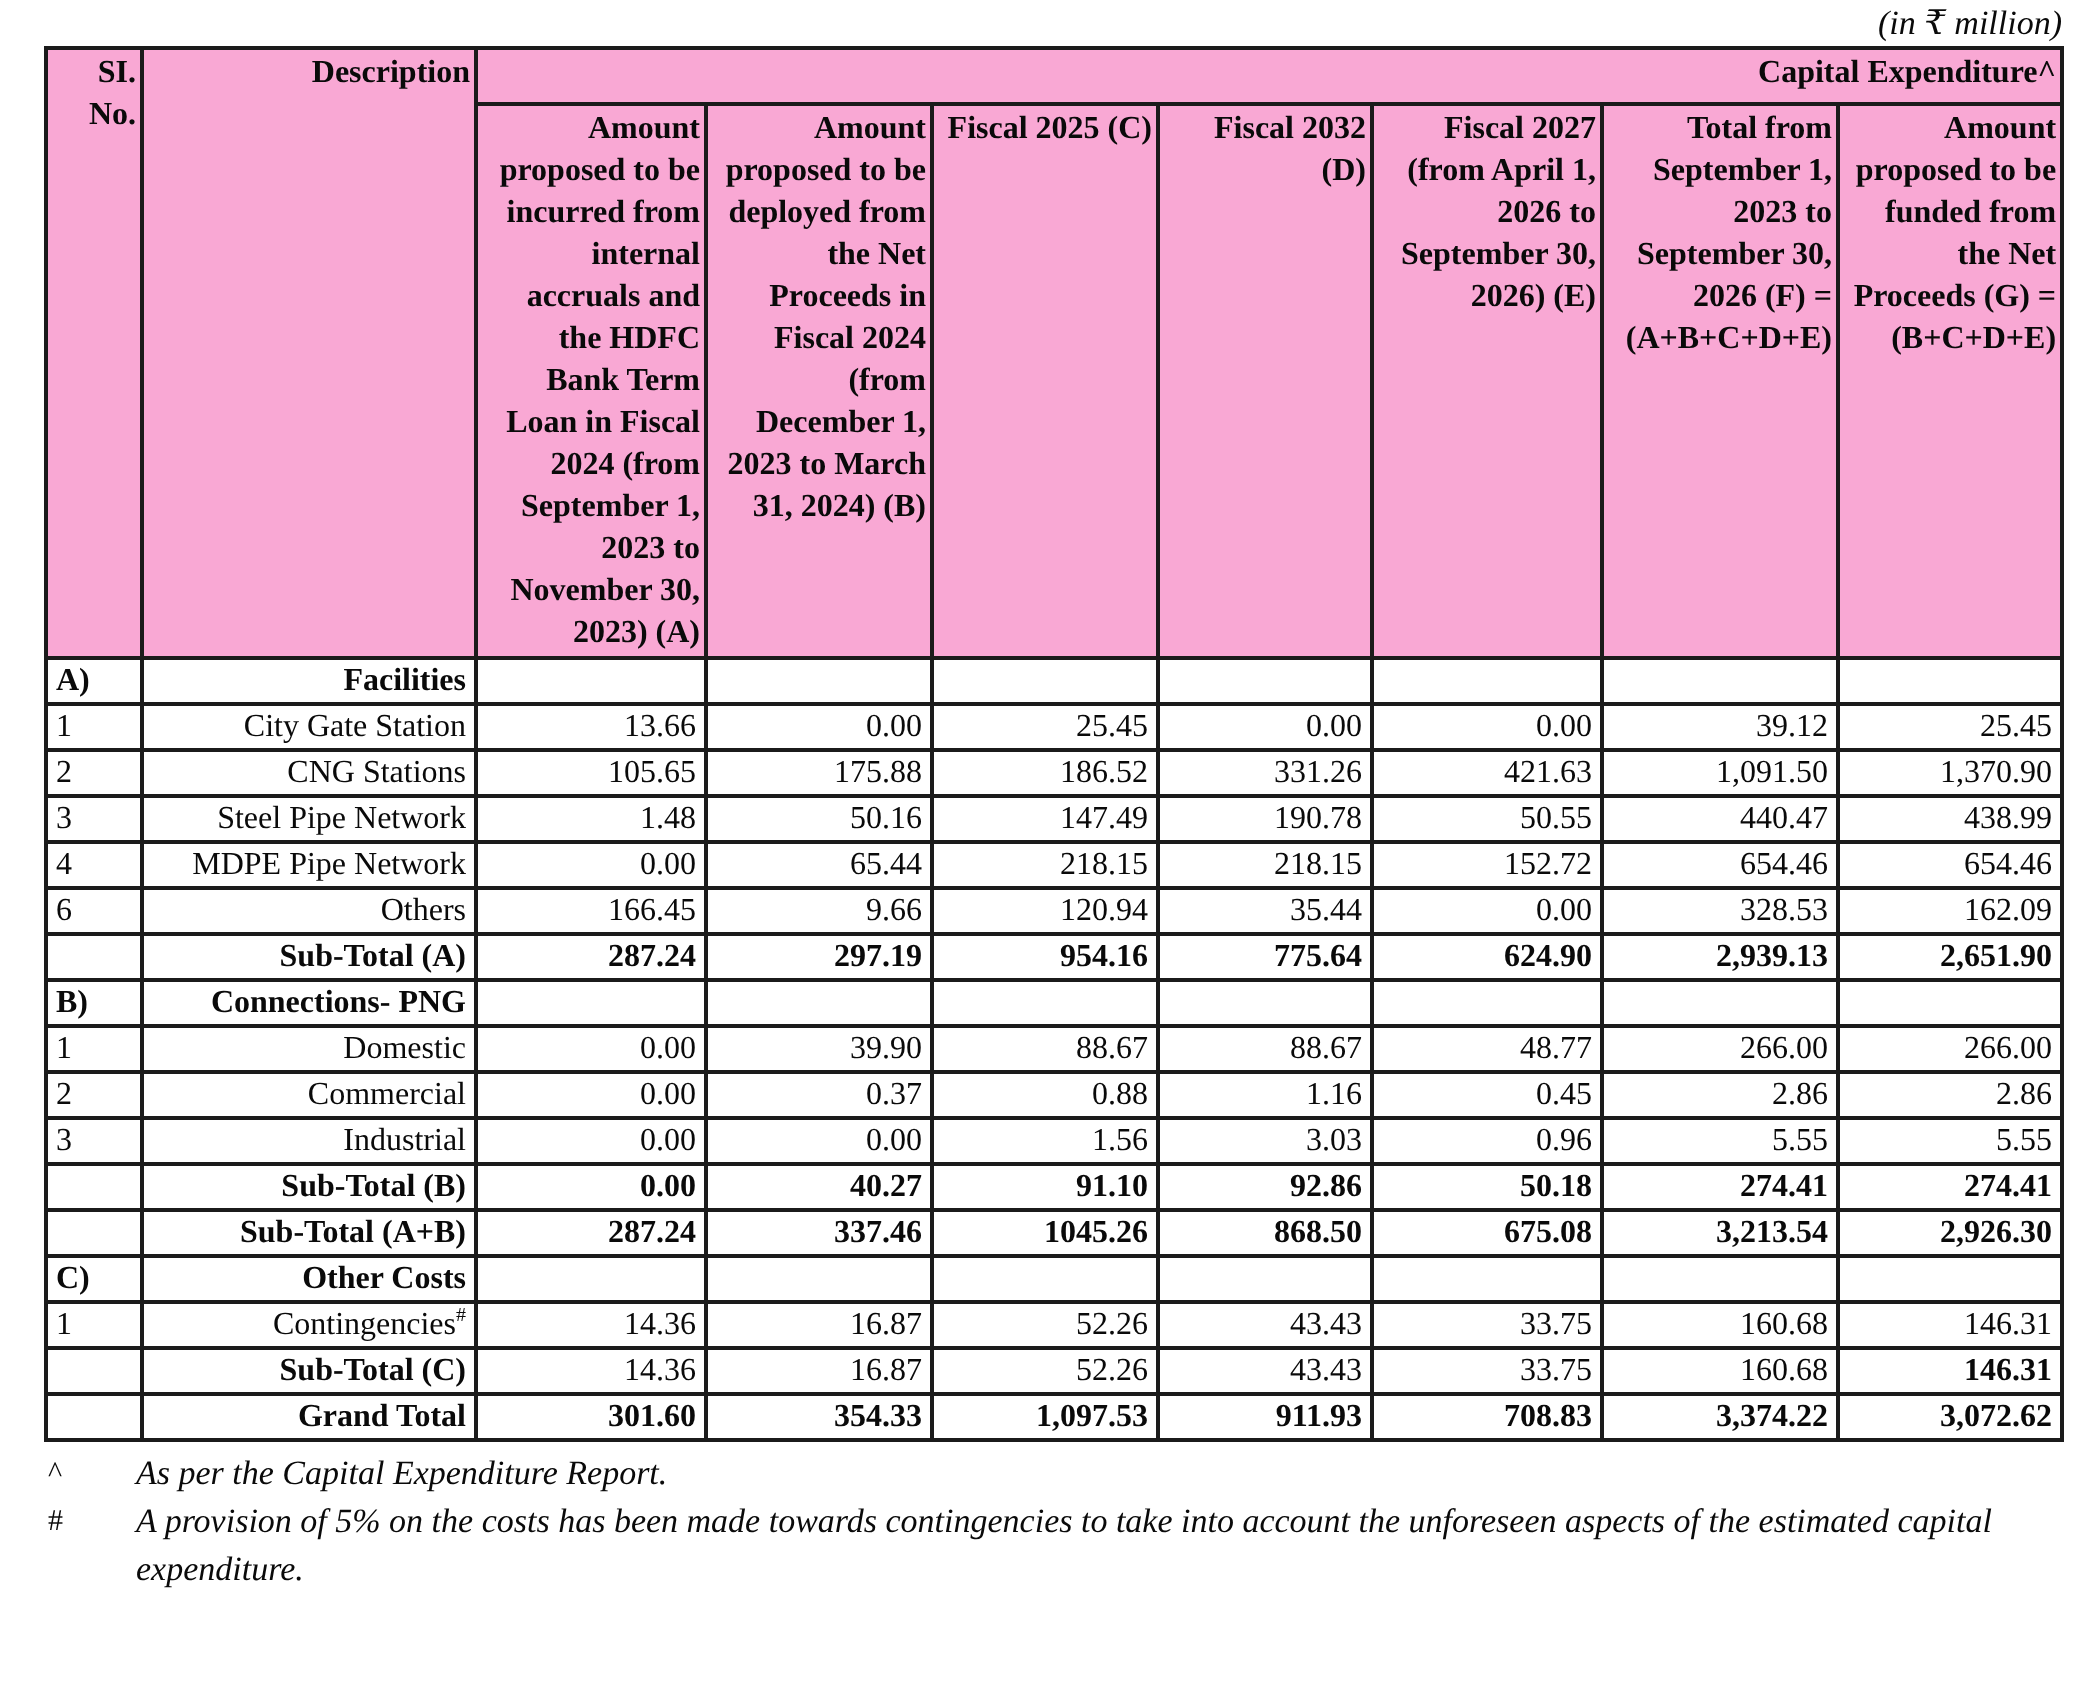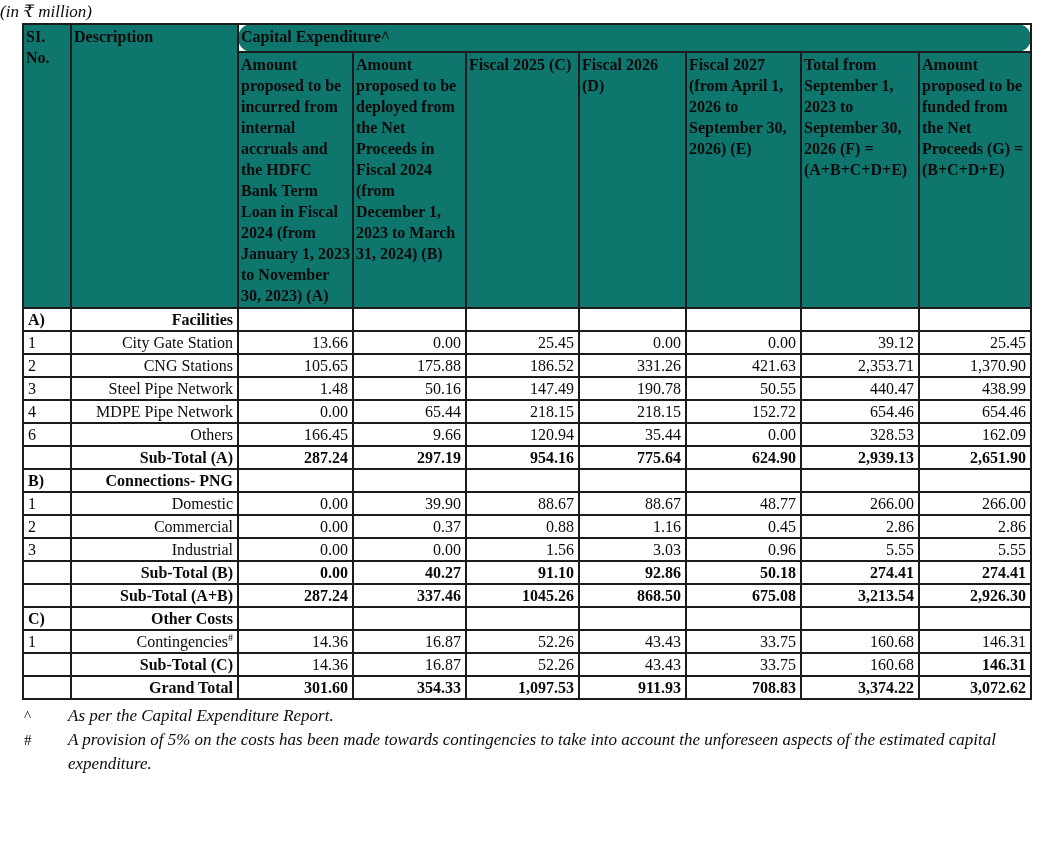--- a/index.html
+++ b/index.html
@@ -2,37 +2,37 @@
 <html><head>
 <meta charset="utf-8">
 <style>
   html,body{margin:0;padding:0;}
   body{
     width:1047px;height:844px;background:#ffffff;color:#0a0a0a;
     font-family:"Liberation Serif","DejaVu Serif",serif;
     position:relative;overflow:hidden;
   }
   .unit-note{
-    font-style:italic;font-size:17px;
-    margin:2px 16px 1px 0;line-height:20px;
+    text-align:right;font-style:italic;font-size:17px;
+    margin:2px 16px 1px 0;line-height:20px;padding-left:10px;
   }
   table.capex{
     border-collapse:collapse;table-layout:fixed;
     margin-left:22px;width:1008px;
   }
   table.capex th,table.capex td{
     border:2px solid #1b1b1b;
     font-size:16px;
     overflow:hidden;
   }
   table.capex th{
-    background:#0f766e;font-weight:bold;text-align:left;
+    background:#f9a8d4;font-weight:bold;text-align:right;
     vertical-align:top;line-height:21px;padding:1px 2px;
   }
-  th.th-group{height:24px;line-height:24px;padding:0;border-radius:14px;}
+  th.th-group{height:24px;line-height:24px;padding:0;}
   table.capex td{
     height:21px;line-height:21px;padding:0 4px;white-space:nowrap;
     background:#ffffff;
   }
   td.sl{text-align:left;padding-left:3px;}
   td.desc{text-align:right;}
   td.num{text-align:right;}
   .b{font-weight:bold;}
   sup{font-size:10px;line-height:0;}
   .footnotes{margin:4px 0 0 24px;font-size:17px;}
@@ -57,24 +57,24 @@
       <col style="width:118px">
       <col style="width:112px">
   </colgroup>
   <thead>
     <tr>
       <th rowspan="2">SI. No.</th>
       <th rowspan="2">Description</th>
       <th colspan="7" class="th-group">Capital Expenditure^</th>
     </tr>
     <tr>
-      <th>Amount proposed to be incurred from internal accruals and the HDFC Bank Term Loan in Fiscal 2024 (from January 1, 2023 to November 30, 2023) (A)</th>
+      <th>Amount proposed to be incurred from internal accruals and the HDFC Bank Term Loan in Fiscal 2024 (from September 1, 2023 to November 30, 2023) (A)</th>
       <th>Amount proposed to be deployed from the Net Proceeds in Fiscal 2024 (from December 1, 2023 to March 31, 2024) (B)</th>
       <th>Fiscal 2025 (C)</th>
-      <th>Fiscal 2026 (D)</th>
+      <th>Fiscal 2032 (D)</th>
       <th>Fiscal 2027 (from April 1, 2026 to September 30, 2026) (E)</th>
       <th>Total from September 1, 2023 to September 30, 2026 (F) = (A+B+C+D+E)</th>
       <th>Amount proposed to be funded from the Net Proceeds (G) = (B+C+D+E)</th>
     </tr>
   </thead>
   <tbody>
       <tr>
         <td class="sl b">A)</td>
         <td class="desc b">Facilities</td>
         <td class="num"></td>
@@ -97,21 +97,21 @@
         <td class="num">25.45</td>
       </tr>
       <tr>
         <td class="sl">2</td>
         <td class="desc">CNG Stations</td>
         <td class="num">105.65</td>
         <td class="num">175.88</td>
         <td class="num">186.52</td>
         <td class="num">331.26</td>
         <td class="num">421.63</td>
-        <td class="num">2,353.71</td>
+        <td class="num">1,091.50</td>
         <td class="num">1,370.90</td>
       </tr>
       <tr>
         <td class="sl">3</td>
         <td class="desc">Steel Pipe Network</td>
         <td class="num">1.48</td>
         <td class="num">50.16</td>
         <td class="num">147.49</td>
         <td class="num">190.78</td>
         <td class="num">50.55</td>

